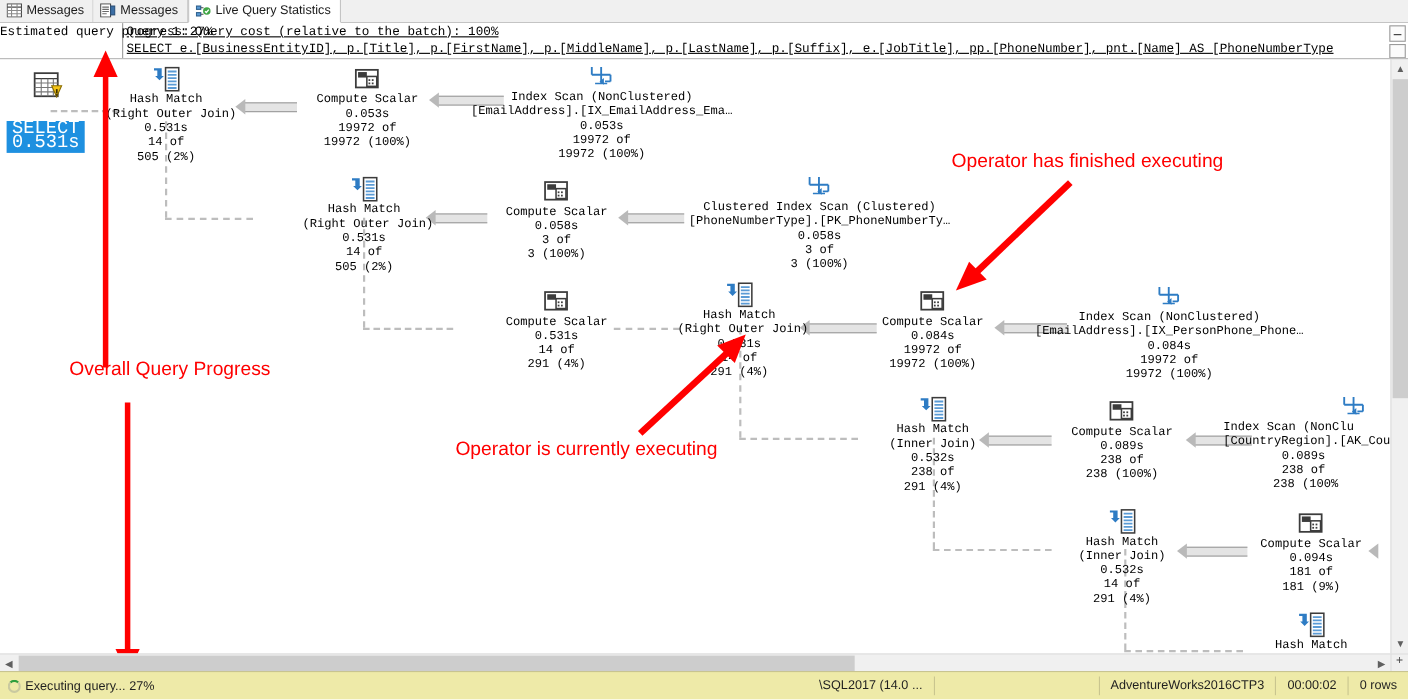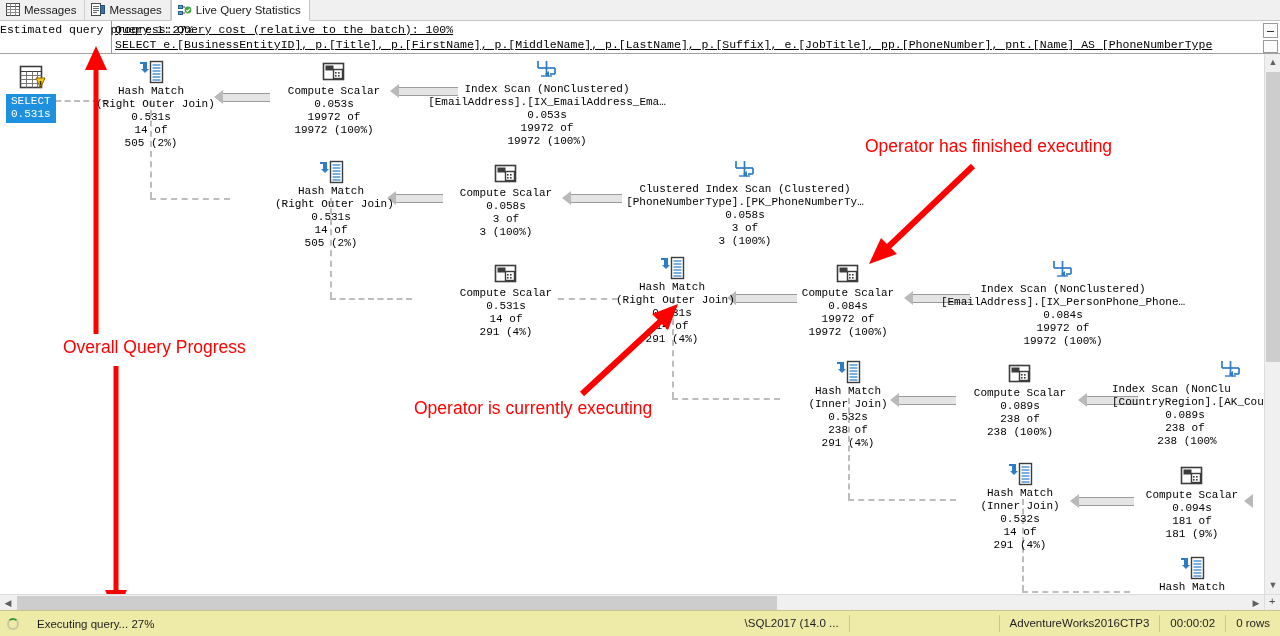--- a/index.html
+++ b/index.html
@@ -110,25 +110,26 @@
     white-space: nowrap;
   }
   .node .lines .l { display: block; }
 
   
   .selnode { position: absolute; text-align: center; }
   .selbox {
     background: #1e90e0;
     color: #ffffff;
     font-family: "Liberation Mono", monospace;
-    font-size: 11px;
+    font-size: 17px;
     line-height: 13px;
     padding: 1px 5px 2px 5px;
     display: inline-block;
     white-space: nowrap;
+    margin-top: 16px;
   }
 
   
   .conn-solid {
     position: absolute;
     height: 9px;
     border-top: 1px solid #9b9b9b;
     border-bottom: 1px solid #9b9b9b;
     background: #e4e4e4;
   }
@@ -207,21 +208,21 @@
 
   
   .statusbar {
     position: absolute; left: 0; bottom: 0;
     width: 1280px; height: 26px;
     background: #eeeaa8;
     border-top: 1px solid #c8c490;
     display: flex; align-items: center;
     font-size: 11.5px; color: #1f1f1f;
   }
-  .status-left { display: flex; align-items: center; gap: 18px; padding-left: 7px; }
+  .status-left { display: flex; align-items: center; gap: 4px; padding-left: 7px; }
   .spinner {
     width: 12px; height: 12px;
     border-radius: 50%;
     border: 2px solid #c9c9a0;
     border-top-color: #2e9e3e;
     display: inline-block;
   }
   .status-right {
     margin-left: auto;
     display: flex; align-items: center;
@@ -691,21 +692,21 @@
         </g>
         <path d="M2 2 h7 v7 h2 l-4 4 l-4 -4 h2 v-5 h-3 z" fill="#2e7cc4"></path>
       </svg>
       <div class="lines">
         <span class="l">Hash Match</span>
       </div>
     </div>
 
   </div>
 
-  <div class="anno" style="left:63px; top:337px;text-align:right;">Overall Query Progress</div>
+  <div class="anno" style="left:63px; top:325px;text-align:right;">Overall Query Progress</div>
   <div class="anno" style="left:414px; top:398px;">Operator is currently executing</div>
   <div class="anno" style="left:865px; top:136px;">Operator has finished executing</div>
 
   <svg class="arrow-svg" style="left:80px; top:44px; width:40px; height:290px;" viewBox="0 0 40 290">
     <line x1="16" y1="290" x2="16" y2="22" stroke="#ff0000" stroke-width="5"></line>
     <path d="M16 2 L27 26 L5 26 Z" fill="#ff0000"></path>
   </svg>
 
   <svg class="arrow-svg" style="left:100px; top:366px; width:40px; height:250px;" viewBox="0 0 40 250">
     <line x1="16" y1="0" x2="16" y2="228" stroke="#ff0000" stroke-width="5"></line>

